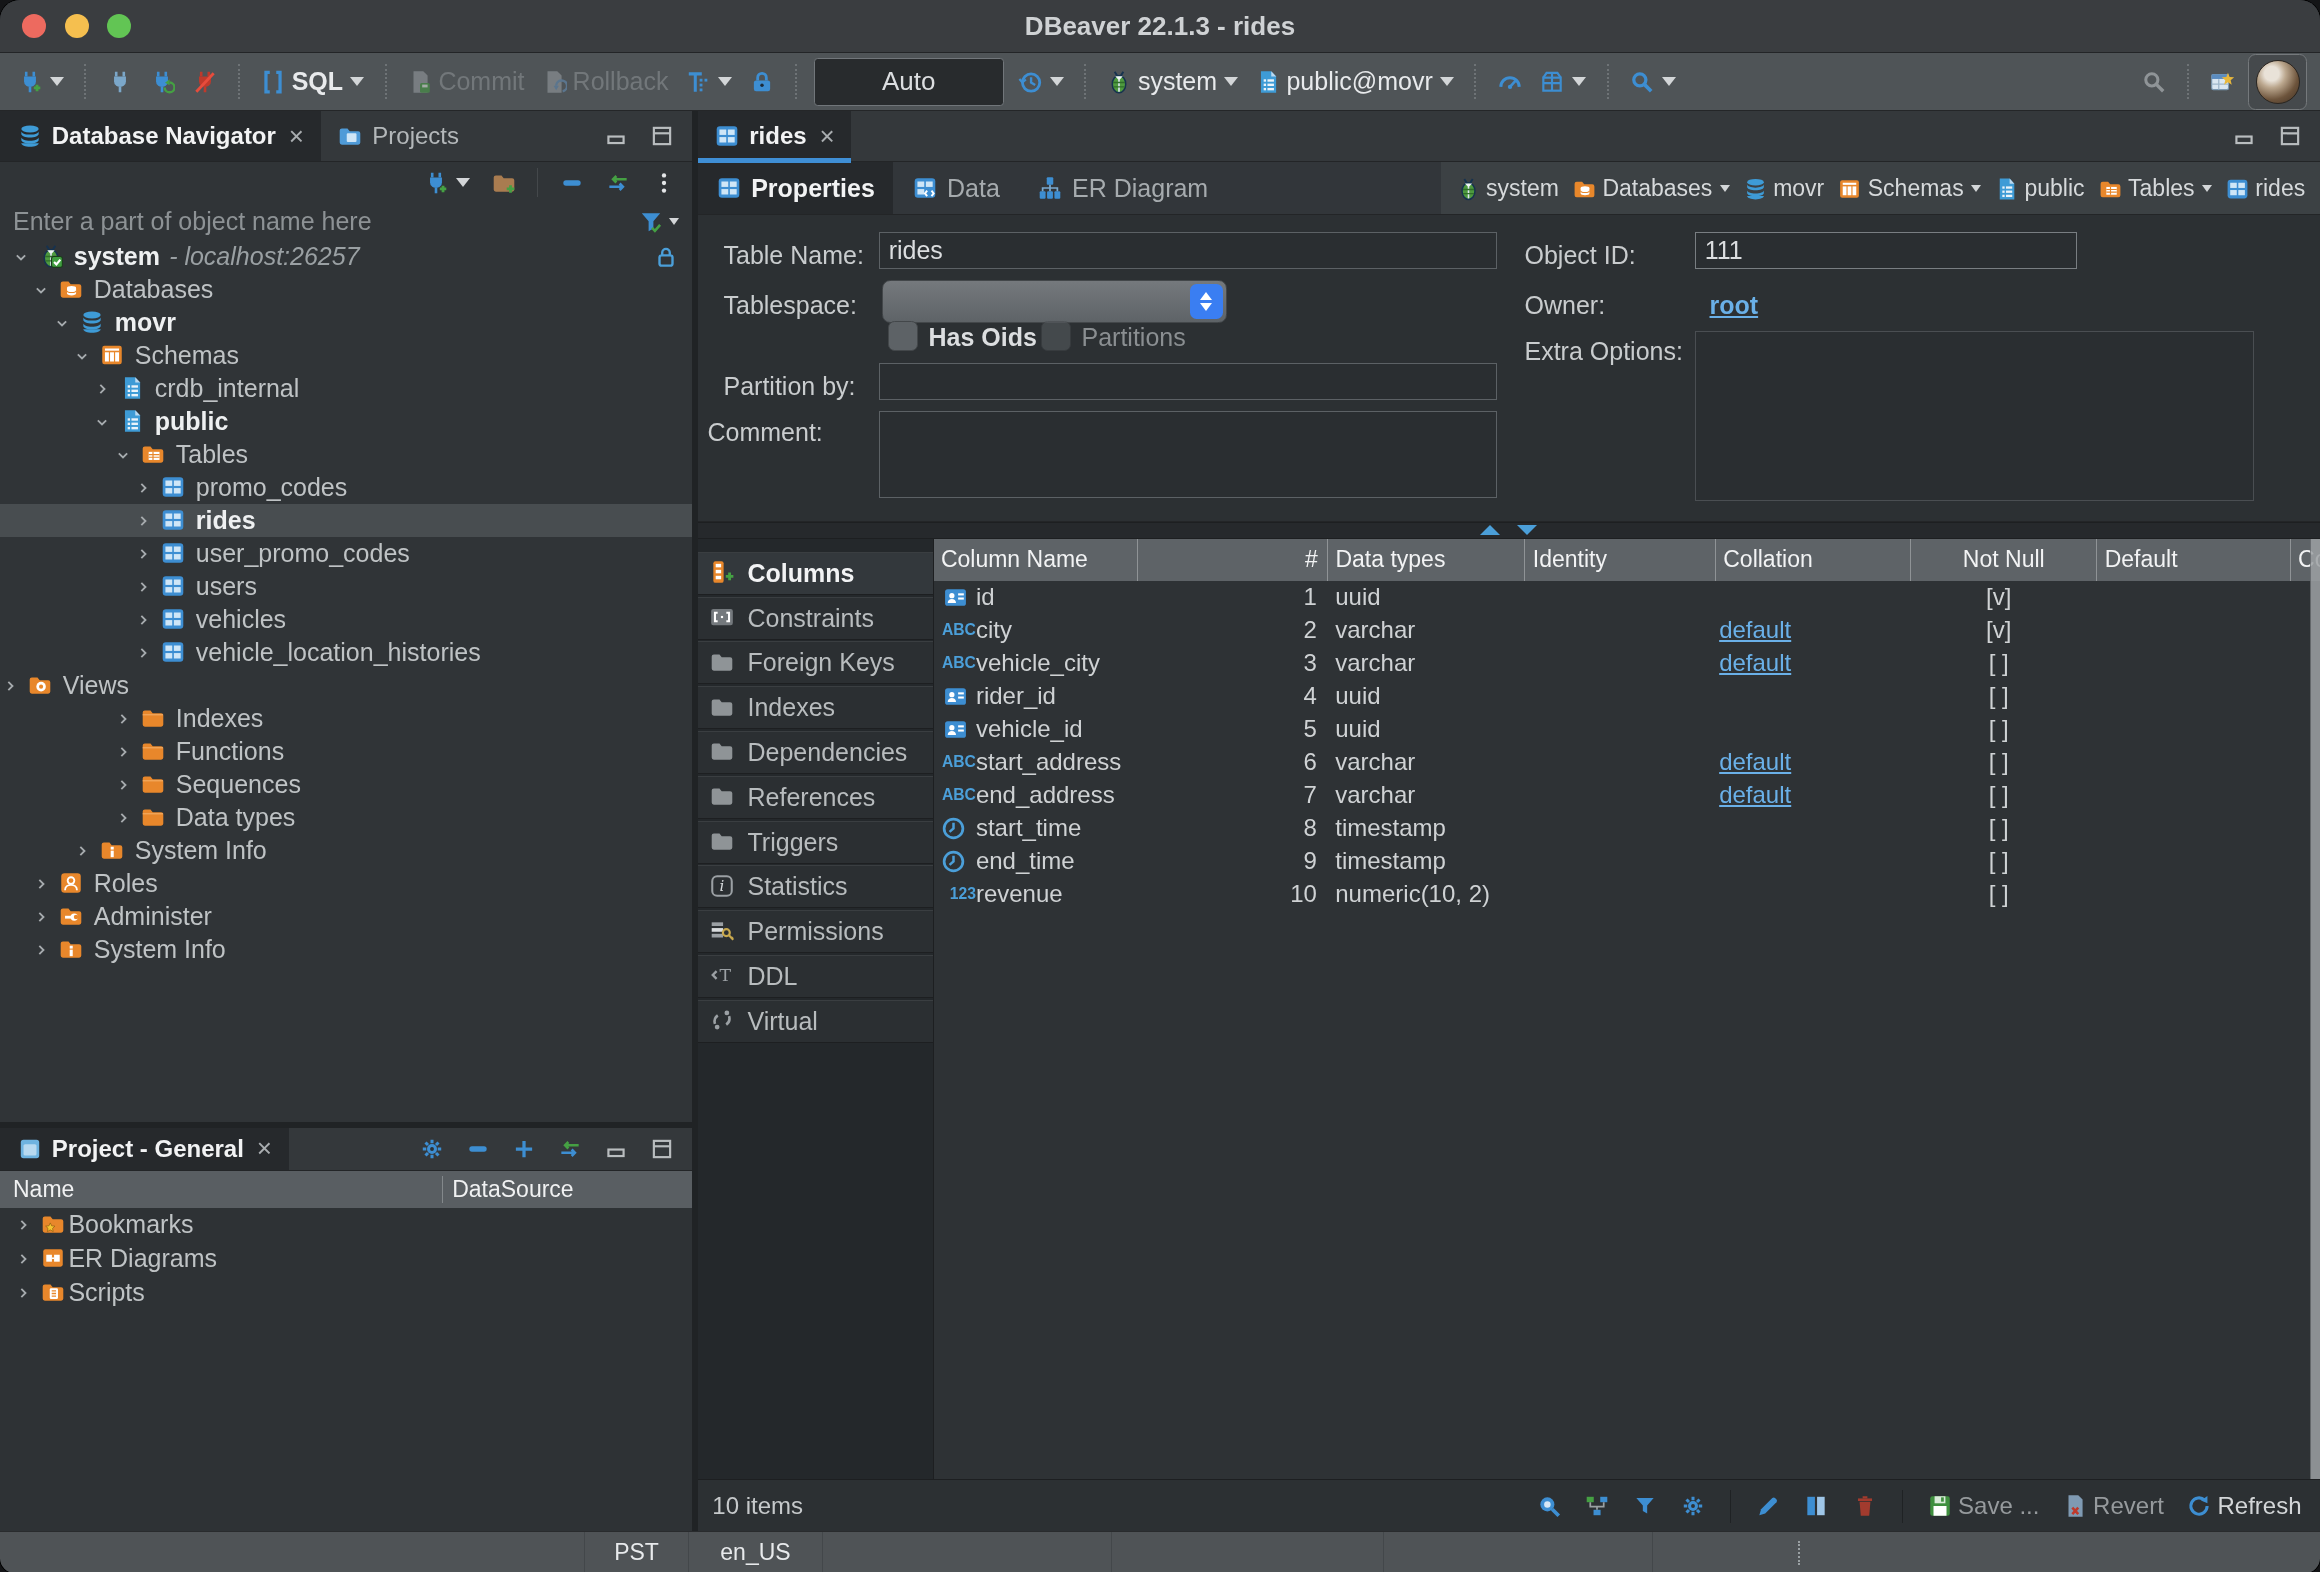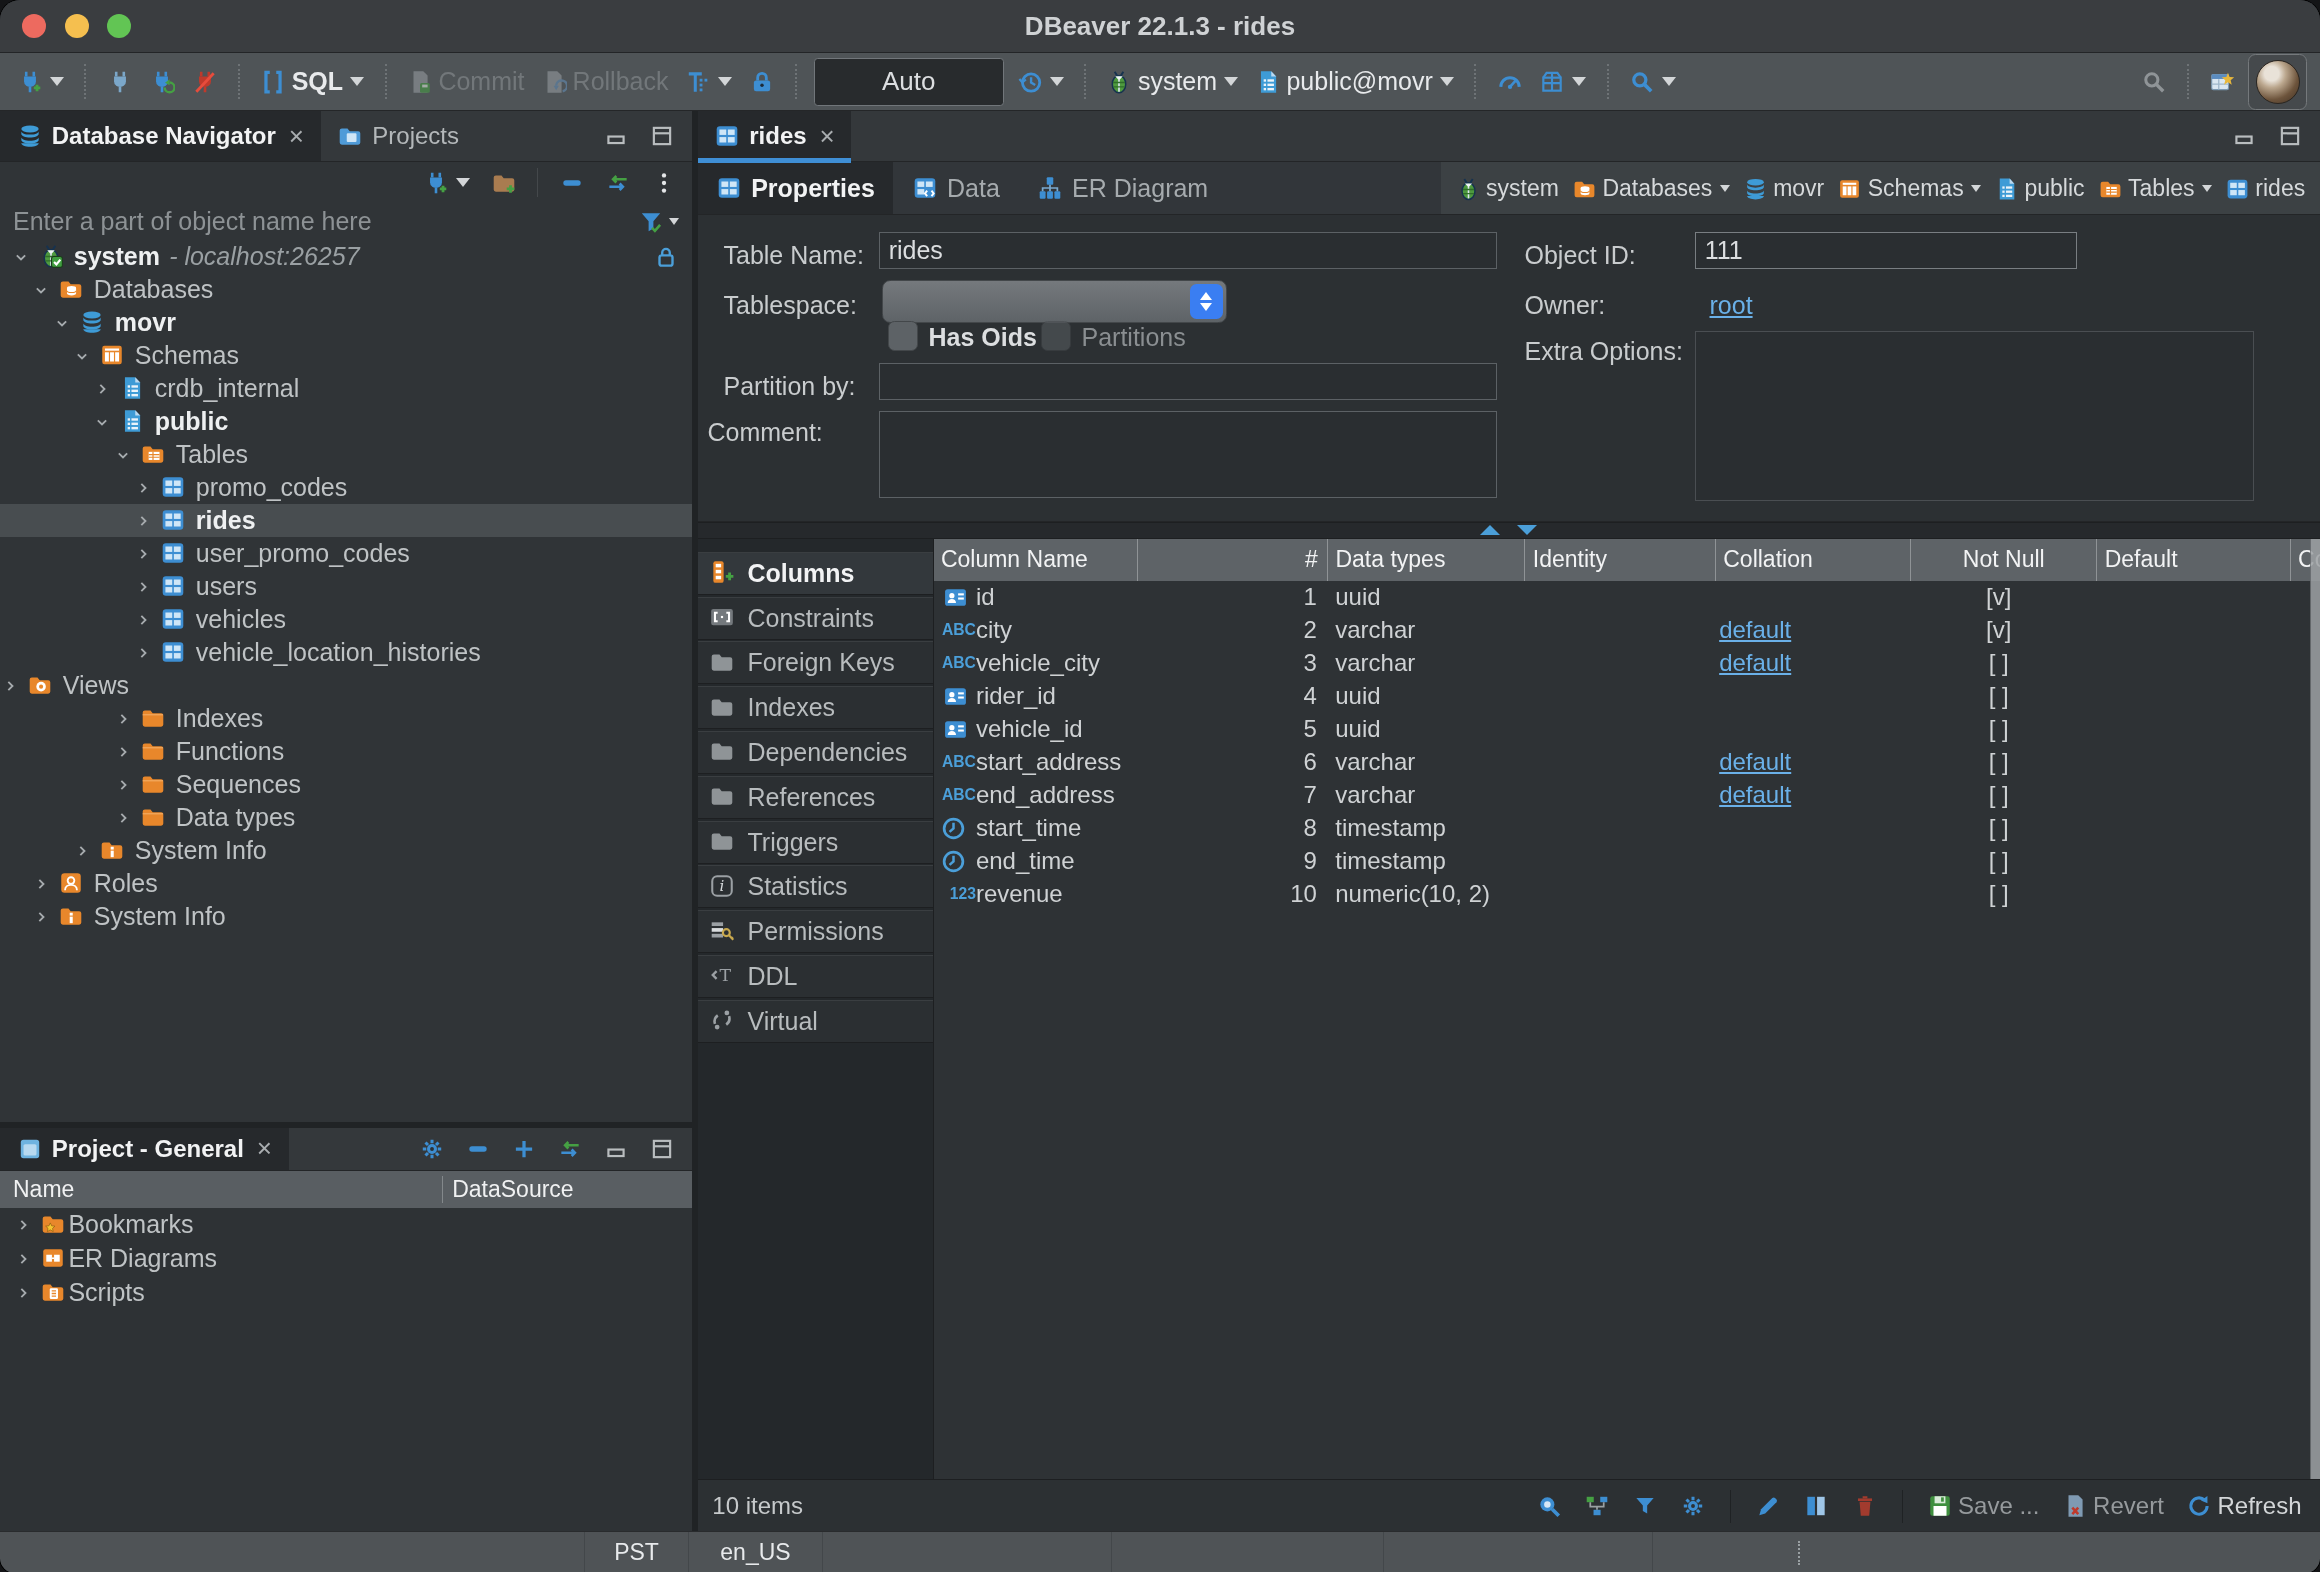--- a/index.html
+++ b/index.html
@@ -59,21 +59,21 @@
   .subtabs{height:52px;background:#32363a;display:flex;align-items:stretch;border-bottom:1.8px solid #232527;}
   .subtab{display:flex;align-items:center;gap:9.2px;padding:0 18.5px;font-size:25px;color:#a6abae;}
   .subtab.active{background:#26292c;color:#f2f3f4;font-weight:700;}
   .crumbs{margin-left:auto;background:#3c4144;display:flex;align-items:center;padding:0 14.8px;gap:13px;}
   .crumb{display:flex;align-items:center;gap:5.5px;font-size:23px;color:#d6d9db;}
   .crumb .caret{border-top-width:7.4px;border-left-width:5.5px;border-right-width:5.5px;}
   
   .form{height:306px;position:relative;background:#2c3033;border-bottom:1.8px solid #232527;font-size:25px;}
   .flabel{position:absolute;color:#c9ccce;}
   .finput{position:absolute;background:#2a2e31;border:1.8px solid #5c6165;color:#dcdee0;font-size:25px;padding:0 9.2px;display:flex;align-items:center;}
-  .flink{position:absolute;color:#6ab0e8;text-decoration:underline;}
+  .flink{position:absolute;color:#6ab0e8;text-decoration:underline;font-weight:bold;}
   .checkbox{width:28px;height:28px;border-radius:6.5px;background:#5d6266;border:0.9px solid #43474a;display:inline-block;vertical-align:middle;}
   .combo-mac{position:absolute;width:343px;height:41px;border-radius:8.3px;background:linear-gradient(#75797d,#5e6367);display:flex;align-items:center;justify-content:flex-end;border:0.9px solid #43474a;}
   .stepper{width:33px;height:35px;margin-right:2.8px;border-radius:6.5px;background:#3a7ef2;display:flex;flex-direction:column;align-items:center;justify-content:center;gap:2.8px;}
   .stepper .up{width:0;height:0;border-left:6.5px solid transparent;border-right:6.5px solid transparent;border-bottom:8.3px solid #fff;}
   .stepper .dn{width:0;height:0;border-left:6.5px solid transparent;border-right:6.5px solid transparent;border-top:8.3px solid #fff;}
   
   .sash{height:14.8px;background:#26292c;border-top:1.8px solid #1d1f21;border-bottom:1.8px solid #1d1f21;display:flex;align-items:center;justify-content:center;gap:16.6px;}
   .sash .up{width:0;height:0;border-left:10px solid transparent;border-right:10px solid transparent;border-bottom:10px solid #4b9fd9;}
   .sash .dn{width:0;height:0;border-left:10px solid transparent;border-right:10px solid transparent;border-top:10px solid #4b9fd9;}
   
@@ -758,20 +758,36 @@
               </svg>
             </span>
             <span class="ti">
               <svg class="ic" viewBox="0 0 24 24">
                 <rect x="3" y="3" width="18" height="18" rx="3" fill="#e8872b"></rect>
                 <circle cx="12" cy="9.8" r="3.1" fill="none" stroke="#fff" stroke-width="1.7"></circle>
                 <path d="M6.5 18.6c0-3 2.5-4.8 5.5-4.8s5.5 1.8 5.5 4.8" fill="none" stroke="#fff" stroke-width="1.7"></path>
               </svg>
             </span>
             <span class="lbl">Roles</span>
+          </div>
+          <div class="trow" style="padding-left:31px">
+            <span style="display:flex">
+              <svg class="chev" viewBox="0 0 24 24">
+                <path d="M10 7l5 5-5 5" fill="none" stroke="#a6abae" stroke-width="2.2"></path>
+              </svg>
+            </span>
+            <span class="ti">
+              <svg class="ic" viewBox="0 0 24 24">
+                <path d="M2.5 7a2 2 0 0 1 2-2h5.2l2 2.5h7.8a2 2 0 0 1 2 2v8.5a2 2 0 0 1-2 2h-15a2 2 0 0 1-2-2z" fill="#e8872b"></path>
+                <circle cx="15" cy="13" r="3.4" fill="#fff"></circle>
+                <circle cx="16.7" cy="13" r="2.1" fill="#e8872b"></circle>
+                <rect x="6.5" y="11.8" width="6.5" height="2.6" fill="#fff"></rect>
+              </svg>
+            </span>
+            <span class="lbl">Administer</span>
           </div>
           <div class="trow" style="padding-left:31px">
             <span style="display:flex">
               <svg class="chev" viewBox="0 0 24 24">
                 <path d="M10 7l5 5-5 5" fill="none" stroke="#a6abae" stroke-width="2.2"></path>
               </svg>
             </span>
             <span class="ti">
               <svg class="ic" viewBox="0 0 24 24">
                 <path d="M2.5 7a2 2 0 0 1 2-2h5.2l2 2.5h7.8a2 2 0 0 1 2 2v8.5a2 2 0 0 1-2 2h-15a2 2 0 0 1-2-2z" fill="#e8872b"></path>

